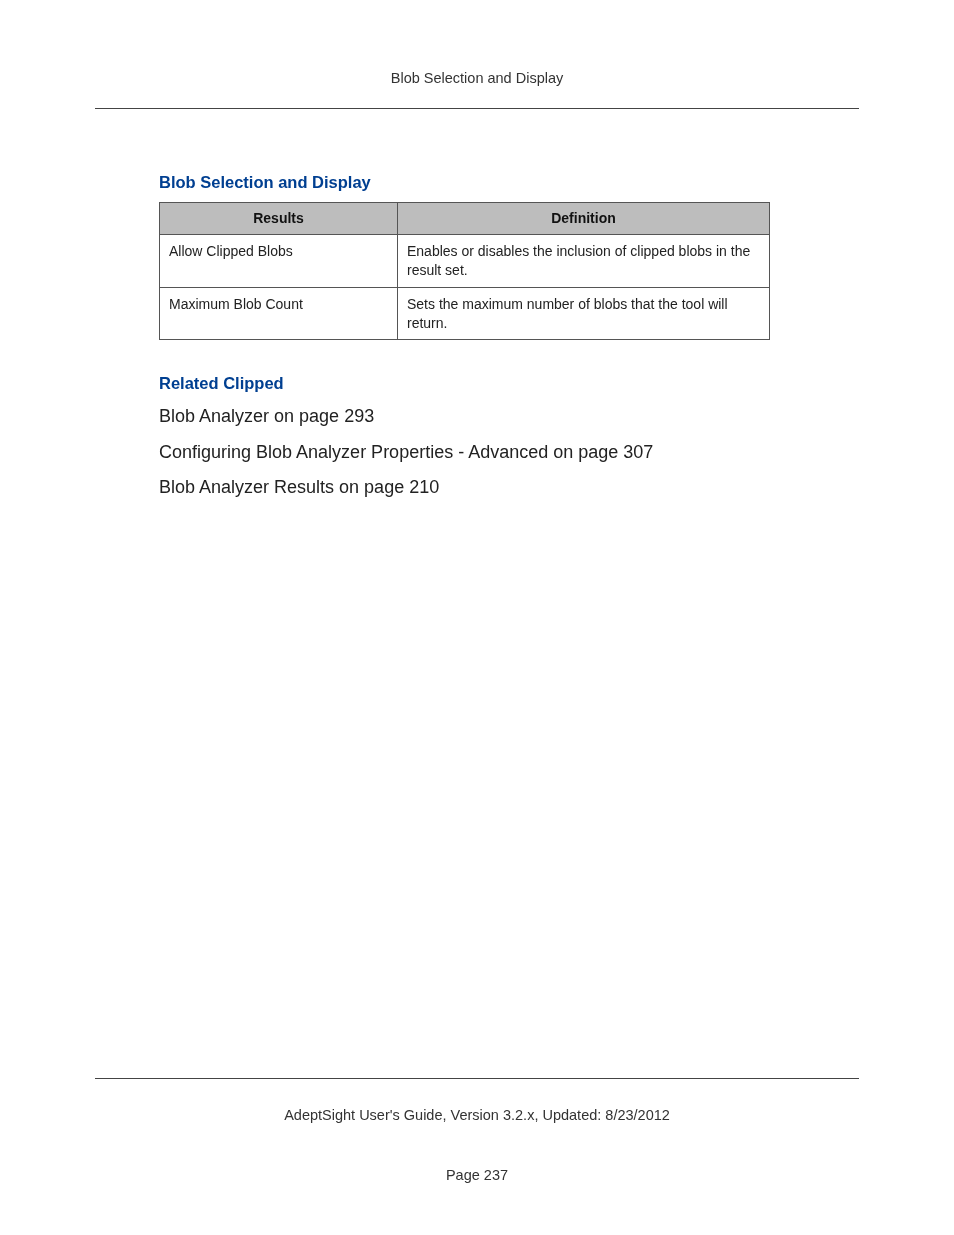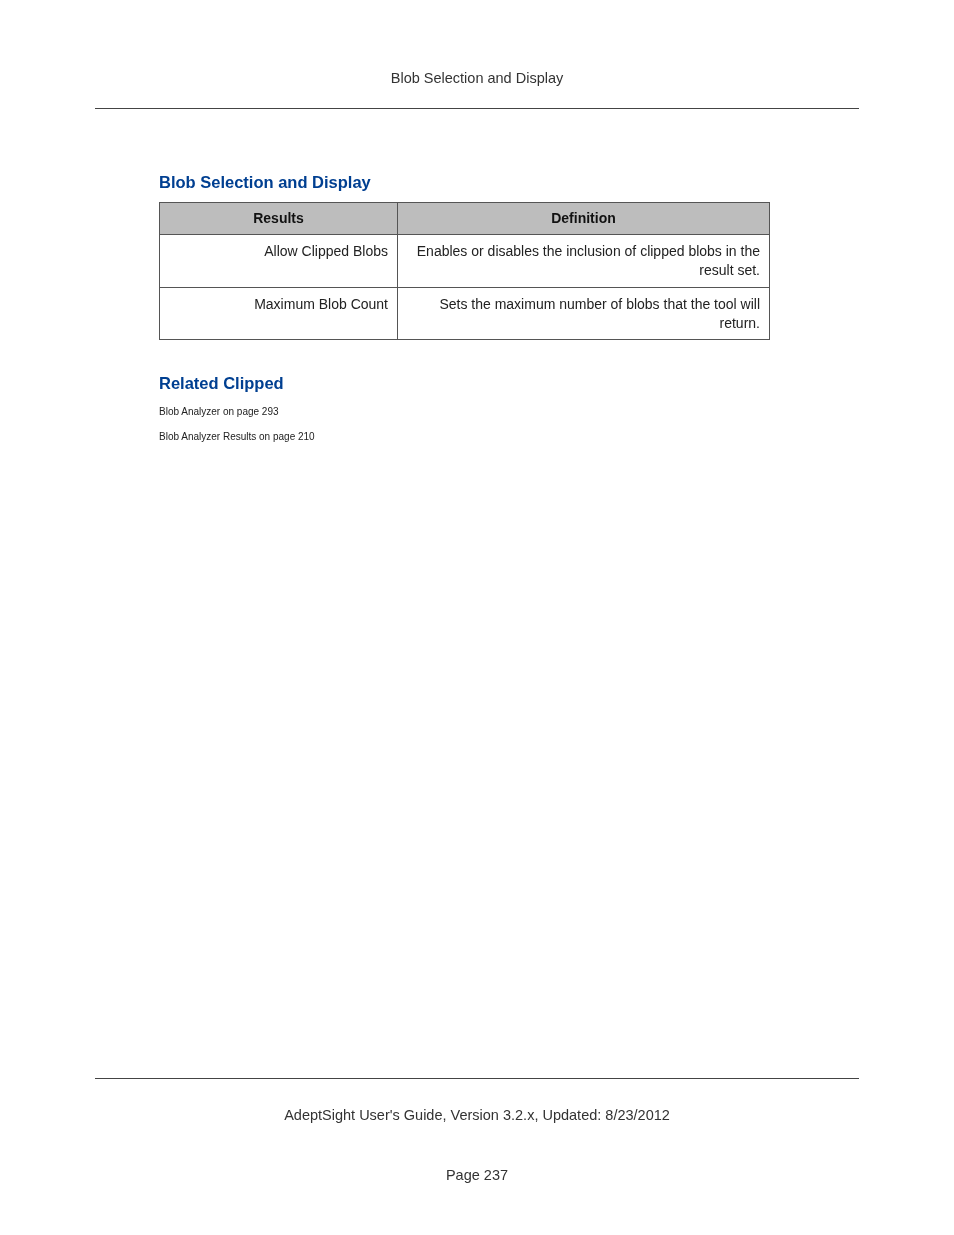--- a/index.html
+++ b/index.html
@@ -43,21 +43,20 @@
     border-collapse: collapse;
     width: 610px;
     table-layout: fixed;
   }
   table.def-table th, table.def-table td {
     border: 1px solid #555;
     padding: 7px 9px 7px 9px;
     vertical-align: top;
     font-size: 14px;
     line-height: 1.35;
-    text-align: right;
   }
   table.def-table th {
     background: #bdbdbd;
     text-align: center;
     font-weight: bold;
     color: #111;
     padding-top: 6px;
     padding-bottom: 6px;
   }
   table.def-table col.col-object { width: 238px; }
@@ -72,21 +71,21 @@
     font-size: 14px;
   }
   ul.options li:last-child { margin-bottom: 0; }
   .related-topics-heading {
     color: #003f91;
     font-weight: bold;
     font-size: 16.5px;
     margin: 34px 0 12px 0;
   }
   .related-item {
-    font-size: 10px;
+    font-size: 18px;
     margin: 0 0 12px 0;
     line-height: 1.3;
   }
   .footer {
     position: absolute;
     left: 95px;
     right: 95px;
     bottom: 52px;
     text-align: center;
   }
@@ -133,20 +132,21 @@
         </tr>
         <tr>
           <td>Maximum Blob Count</td>
           <td>Sets the maximum number of blobs that the tool will return.</td>
         </tr>
       </tbody>
     </table>
 
     <div class="related-topics-heading">Related Clipped</div>
     <div class="related-item">Blob Analyzer on page 293</div>
+    <div class="related-item">Configuring Blob Analyzer Properties - Advanced on page 307</div>
     <div class="related-item">Blob Analyzer Results on page 210</div>
 
   </div>
 
   <div class="footer">
     <div class="footer-line"></div>
     <div class="footer-text">AdeptSight User's Guide,  Version 3.2.x, Updated: 8/23/2012</div>
     <div class="page-number">Page 237</div>
   </div>
 

